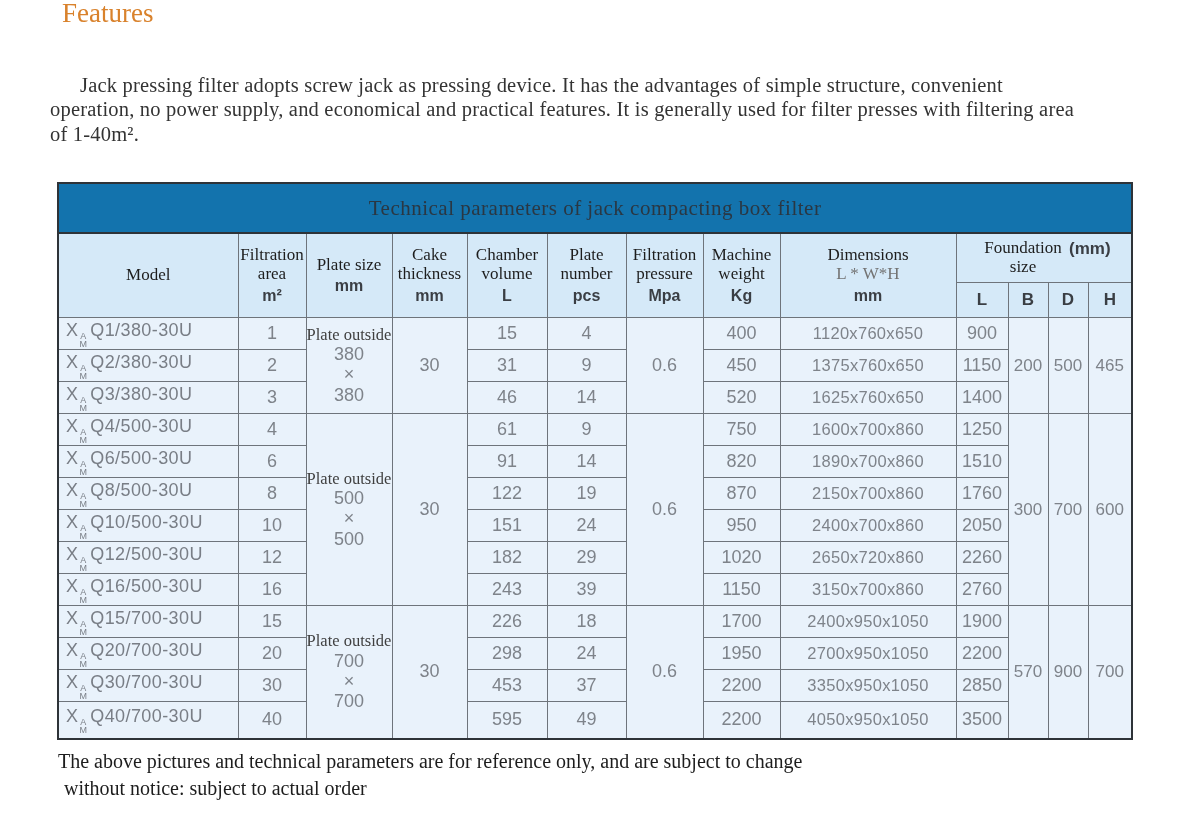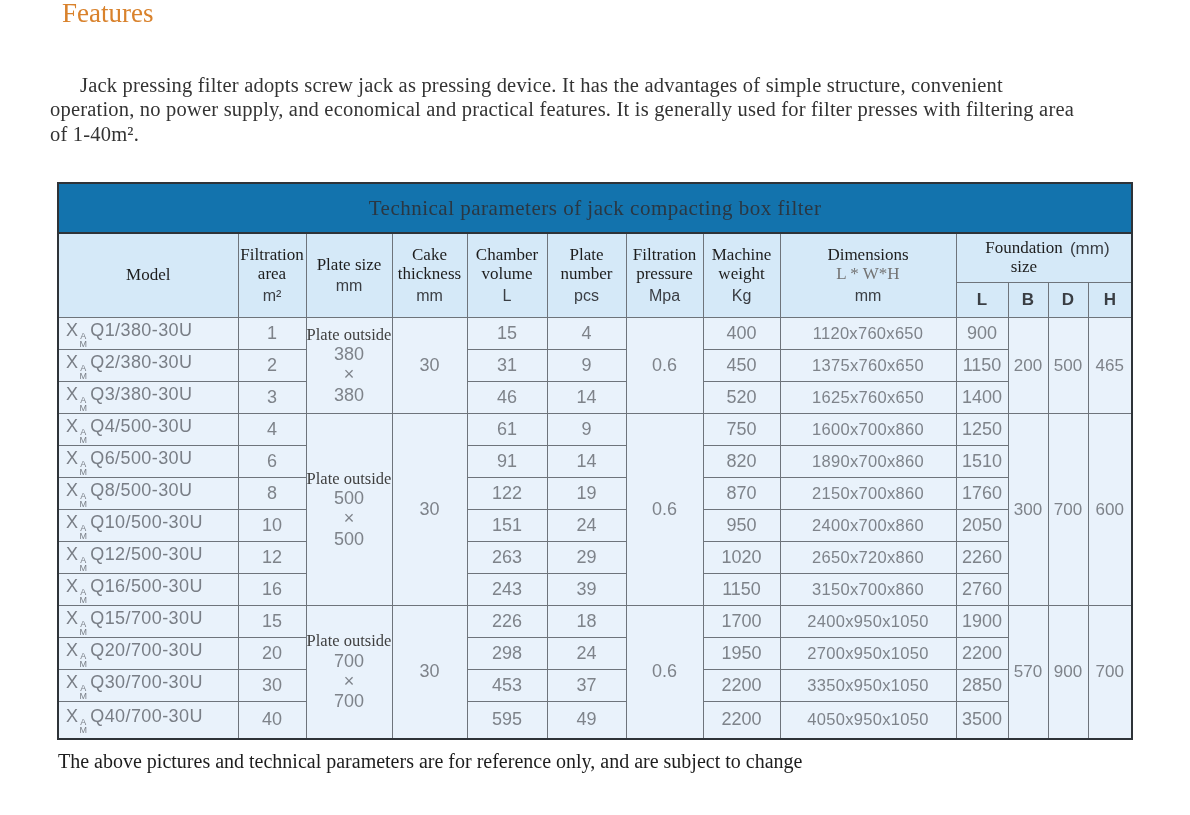--- a/index.html
+++ b/index.html
@@ -17,21 +17,21 @@
   #tbl-wrap{position:absolute;left:57px;top:182px;}
   table{border-collapse:collapse;table-layout:fixed;width:1074px;background:#e9f2fb;
         border:2px solid #2e3338;}
   td,th{border:1px solid #6e747b;padding:0;vertical-align:middle;text-align:center;overflow:hidden;}
   tr.titlebar th{background:#1373ad;height:48px;border-bottom:2px solid #2e3338;}
   .tbl-title{font-family:"Liberation Serif",serif;font-size:21px;font-weight:400;color:#2a3743;
         letter-spacing:0.5px;}
   tr.head th{background:#d5e9f8;font-weight:400;margin-top:17px;}
   .hname{font-family:"Liberation Serif",serif;font-size:17px;color:#1d1d1d;line-height:1.1;display:block;}
   .hsub{font-family:"Liberation Serif",serif;font-size:17px;color:#737373;line-height:1.15;display:block;}
-  .hunit{font-family:"Liberation Sans",sans-serif;font-weight:normal;font-size:16px;color:#3a3e44;
+  .hunit{font-family:"Liberation Sans",sans-serif;font-weight:bold;font-size:16px;color:#3a3e44;
         line-height:1.2;display:block;margin-top:2px;}
   .found-top{display:flex;align-items:flex-start;justify-content:center;}
   .found-top .hname{width:92px;}
   .found-top .hunit{margin-top:0;font-size:17px;}
   tr.r{height:32px;}
   tr.r-tall{height:37px;}
   td.model{text-align:left;padding-left:7px;font-family:"Liberation Sans",sans-serif;
         font-size:18px;color:#797e86;letter-spacing:0.4px;white-space:nowrap;}
   .stack{display:inline-flex;flex-direction:column;align-items:center;font-size:9px;line-height:8px;
         margin:0 3px 0 1px;vertical-align:-3px;}
@@ -235,21 +235,21 @@
         <td class="num">950</td>
         <td class="num dims">2400x700x860</td>
         <td class="num">2050</td>
       </tr>
       <tr class="r">
         <td class="model"><span class="stackwrap"><span>X</span><span class="stack">
                   <i>A</i>
                   <i>M</i>
                 </span></span><span>Q12/500-30U</span></td>
         <td class="num">12</td>
-        <td class="num">263</td>
+        <td class="num">182</td>
         <td class="num">29</td>
         <td class="num">1020</td>
         <td class="num dims">2650x720x860</td>
         <td class="num">2260</td>
       </tr>
       <tr class="r">
         <td class="model"><span class="stackwrap"><span>X</span><span class="stack">
                   <i>A</i>
                   <i>M</i>
                 </span></span><span>Q16/500-30U</span></td>
@@ -319,15 +319,16 @@
         <td class="num">2200</td>
         <td class="num dims">4050x950x1050</td>
         <td class="num">3500</td>
       </tr>
     </tbody>
       </table>
   </div>
 
   <div id="footer">
     <div class="l1">The above pictures and technical parameters are for reference only, and are subject to change</div>
+    <div class="l2">without notice: subject to actual order</div>
   </div>
 
 </div>
 
 </body></html>

